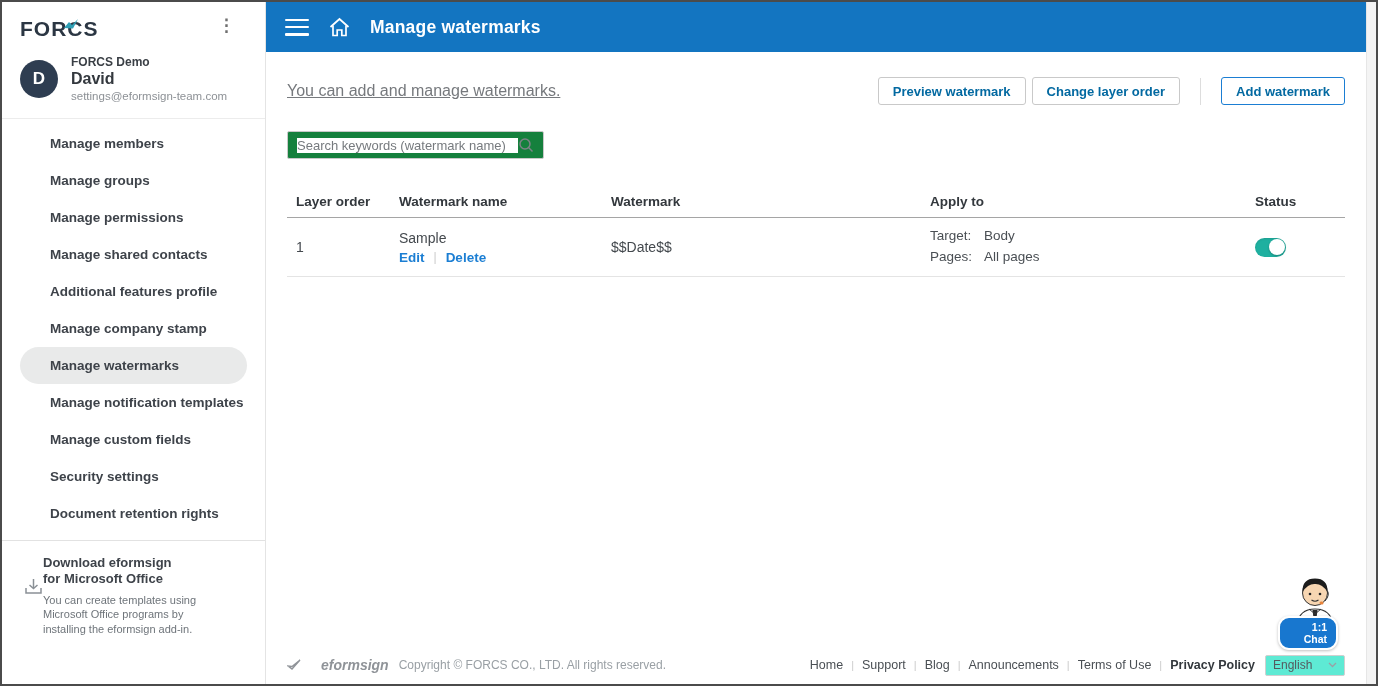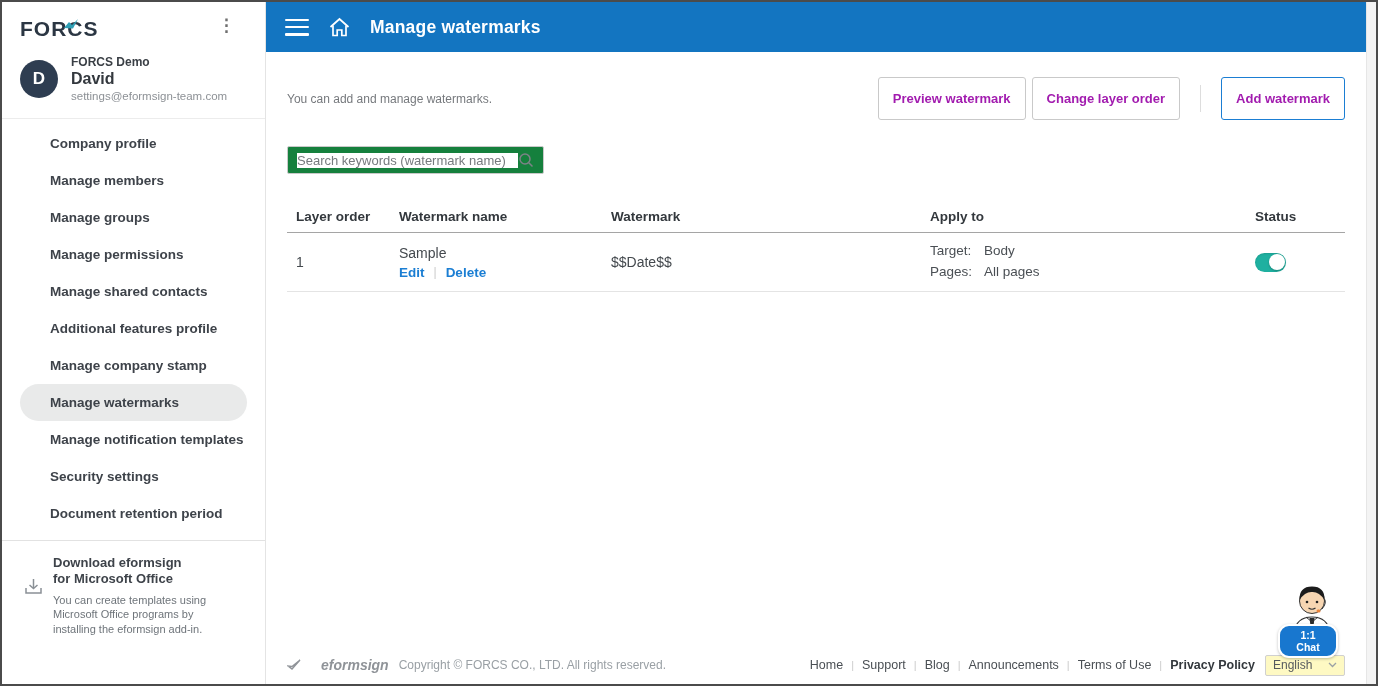--- a/index.html
+++ b/index.html
@@ -16,35 +16,35 @@
   .logo .check { position: absolute; top: -7px; left: 44px; }
   .kebab { color: #6f6f6f; font-size: 17px; font-weight: bold; line-height: 14px; padding: 2px 6px; cursor: pointer; }
   .profile { display: flex; align-items: center; gap: 13px; padding: 8px 14px 16px 18px; border-bottom: 1px solid #ececec; }
   .avatar { width: 38px; height: 38px; border-radius: 50%; background: #2e3d51; color: #fff; font-size: 17px; font-weight: bold; display: flex; align-items: center; justify-content: center; flex-shrink: 0; }
   .prof-company { font-size: 12px; font-weight: bold; color: #3a3f45; }
   .prof-name { font-size: 16px; font-weight: bold; color: #33383e; margin-top: 1px; }
   .prof-email { font-size: 11.5px; color: #8d9196; margin-top: 2px; }
   .nav { padding-top: 6px; }
   .nav-item { height: 37px; display: flex; align-items: center; padding-left: 48px; font-size: 13.5px; font-weight: bold; color: #3e434a; cursor: pointer; margin: 0 18px 0 18px; padding-left: 30px; border-radius: 19px; }
   .nav-item.active { background: #e9eaea; }
-  .sb-download { border-top: 1px solid #e2e2e2; margin-top: 8px; padding: 14px 16px 10px 22px; display: flex; gap: 10px; }
+  .sb-download { border-top: 1px solid #e2e2e2; margin-top: 8px; padding: 14px 16px 10px 22px; display: flex; }
   .dl-icon { margin-top: 22px; flex-shrink: 0; }
   .dl-title { font-size: 13px; font-weight: bold; color: #3e434a; line-height: 1.25; width: 140px; }
   .dl-desc { font-size: 11px; color: #6e747a; line-height: 1.35; margin-top: 5px; width: 168px; }
   
   .main { flex: 1; display: flex; flex-direction: column; min-width: 0; }
   .topbar { height: 50px; background: #1375c1; display: flex; align-items: center; gap: 19px; padding-left: 19px; flex-shrink: 0; }
   .hamburger { width: 24px; height: 17px; display: flex; flex-direction: column; justify-content: space-between; cursor: pointer; }
   .hamburger span { display: block; height: 2.5px; background: #fff; border-radius: 1px; }
   .topbar-title { color: #fff; font-size: 17.5px; font-weight: bold; letter-spacing: .2px; }
   .content { flex: 1; display: flex; flex-direction: column; padding: 0 21px; position: relative; min-height: 0; }
   .head-row { margin-top: 25px; display: flex; justify-content: space-between; align-items: center; }
-  .page-desc { font-size: 12px; color: #76797d; }
+  .page-desc { font-size: 16px; color: #76797d; text-decoration: underline; }
   .btn-group { display: flex; align-items: center; }
-  .btn { height: 43px; background: #fff; border: 1px solid #c9c9c9; border-radius: 3px; color: #a21caf; font-size: 13px; font-weight: bold; padding: 0 14px; cursor: pointer; font-family: inherit; margin-left: 6px; }
+  .btn { height: 28px; background: #fff; border: 1px solid #c9c9c9; border-radius: 3px; color: #0369a1; font-size: 13px; font-weight: bold; padding: 0 14px; cursor: pointer; font-family: inherit; margin-left: 6px; }
   .btn.primary { border-color: #1b7ed3; }
   .btn-divider { width: 1px; height: 27px; background: #ddd; margin: 0 14px 0 20px; }
   .search-row { margin-top: 26px; }
   .search-box { width: 257px; height: 28px; border: 1px solid #c9c9c9; border-radius: 2px; display: flex; align-items: center; padding: 0 9px; background: #15803d; }
   .search-box input { flex: 1; border: none; outline: none; font-size: 13px; color: #555; font-family: inherit; }
   .search-box input::placeholder { color: #767a7e; }
   .search-icon { cursor: pointer; display: flex; }
   
   .table { margin-top: 26px; }
   .t-head, .t-row { display: grid; grid-template-columns: 103px 212px 319px 325px 1fr; padding-left: 9px; align-items: center; }
@@ -60,23 +60,23 @@
   .toggle .knob { position: absolute; top: 1.5px; right: 1.5px; width: 16px; height: 16px; background: #fff; border-radius: 50%; box-shadow: 0 1px 2px rgba(0,0,0,.25); }
   
   .footer { margin-top: auto; height: 32px; display: flex; justify-content: space-between; align-items: center; padding-bottom: 6px; }
   .f-left { display: flex; align-items: center; gap: 10px; }
   .f-logo { font-size: 14px; font-style: italic; font-weight: bold; color: #8f9398; display: flex; align-items: center; gap: 20px; cursor: default; }
   .f-copy { font-size: 12px; color: #9aa0a5; }
   .f-right { display: flex; align-items: center; font-size: 12.5px; color: #4a4f54; }
   .f-right a { color: #4a4f54; text-decoration: none; cursor: pointer; }
   .f-right a.strong { font-weight: bold; color: #33383d; }
   .f-right .sep { color: #ccc; margin: 0 8px; font-size: 11px; }
-  .lang-select { margin-left: 10px; width: 80px; height: 21px; border: 1px solid #d0d0d0; border-radius: 2px; display: flex; align-items: center; justify-content: space-between; padding: 0 7px; font-size: 12px; color: #55595e; cursor: pointer; background: #fef9c3; }
-  
-  .chat-widget { position: absolute; right: 28px; bottom: 26px; width: 52px; text-align: center; cursor: pointer; }
+  .lang-select { margin-left: 10px; width: 80px; height: 21px; border: 1px solid #d0d0d0; border-radius: 2px; display: flex; align-items: center; justify-content: space-between; padding: 0 7px; font-size: 12px; color: #55595e; cursor: pointer; background: #5eead4; }
+  
+  .chat-widget { position: absolute; right: 28px; bottom: 34px; width: 52px; text-align: right; cursor: pointer; }
   .chat-pill { position: relative; margin-top: -13px; margin-left: -8px; display: inline-block; background: #1877cf; color: #fff; font-size: 10.5px; font-weight: bold; padding: 3px 9px; border-radius: 11px; border: 2px solid #fff; box-shadow: 0 1px 3px rgba(0,0,0,.25); }
   
   .scroll-gutter { width: 10px; background: #f4f4f4; border-left: 1px solid #e6e6e6; flex-shrink: 0; }
 </style>
 </head>
 <body>
 
 <div class="page">
 
   <div class="sidebar">
@@ -94,23 +94,20 @@
     <div class="profile">
       <div class="avatar">D</div>
       <div>
         <div class="prof-company">FORCS Demo</div>
         <div class="prof-name">David</div>
         <div class="prof-email">settings@eformsign-team.com</div>
       </div>
     </div>
     <div class="nav">
       <div class="nav-item">
-          <span>Company profile</span>
-        </div>
-      <div class="nav-item">
           <span>Manage members</span>
         </div>
       <div class="nav-item">
           <span>Manage groups</span>
         </div>
       <div class="nav-item">
           <span>Manage permissions</span>
         </div>
       <div class="nav-item">
           <span>Manage shared contacts</span>
@@ -121,24 +118,27 @@
       <div class="nav-item">
           <span>Manage company stamp</span>
         </div>
       <div class="nav-item active">
           <span>Manage watermarks</span>
         </div>
       <div class="nav-item">
           <span>Manage notification templates</span>
         </div>
       <div class="nav-item">
+          <span>Manage custom fields</span>
+        </div>
+      <div class="nav-item">
           <span>Security settings</span>
         </div>
       <div class="nav-item">
-          <span>Document retention period</span>
+          <span>Document retention rights</span>
         </div>
     </div>
     <div class="sb-download">
       <div class="dl-icon">
         <svg width="19" height="19" viewBox="0 0 19 19" fill="none" stroke="#8a9096" stroke-width="1.5">
           <path d="M2 11 v5 h15 v-5"></path>
             <path d="M9.5 2 v9"></path>
             <path d="M5.5 8 l4 3.5 4-3.5"></path>
         </svg>
       </div>

